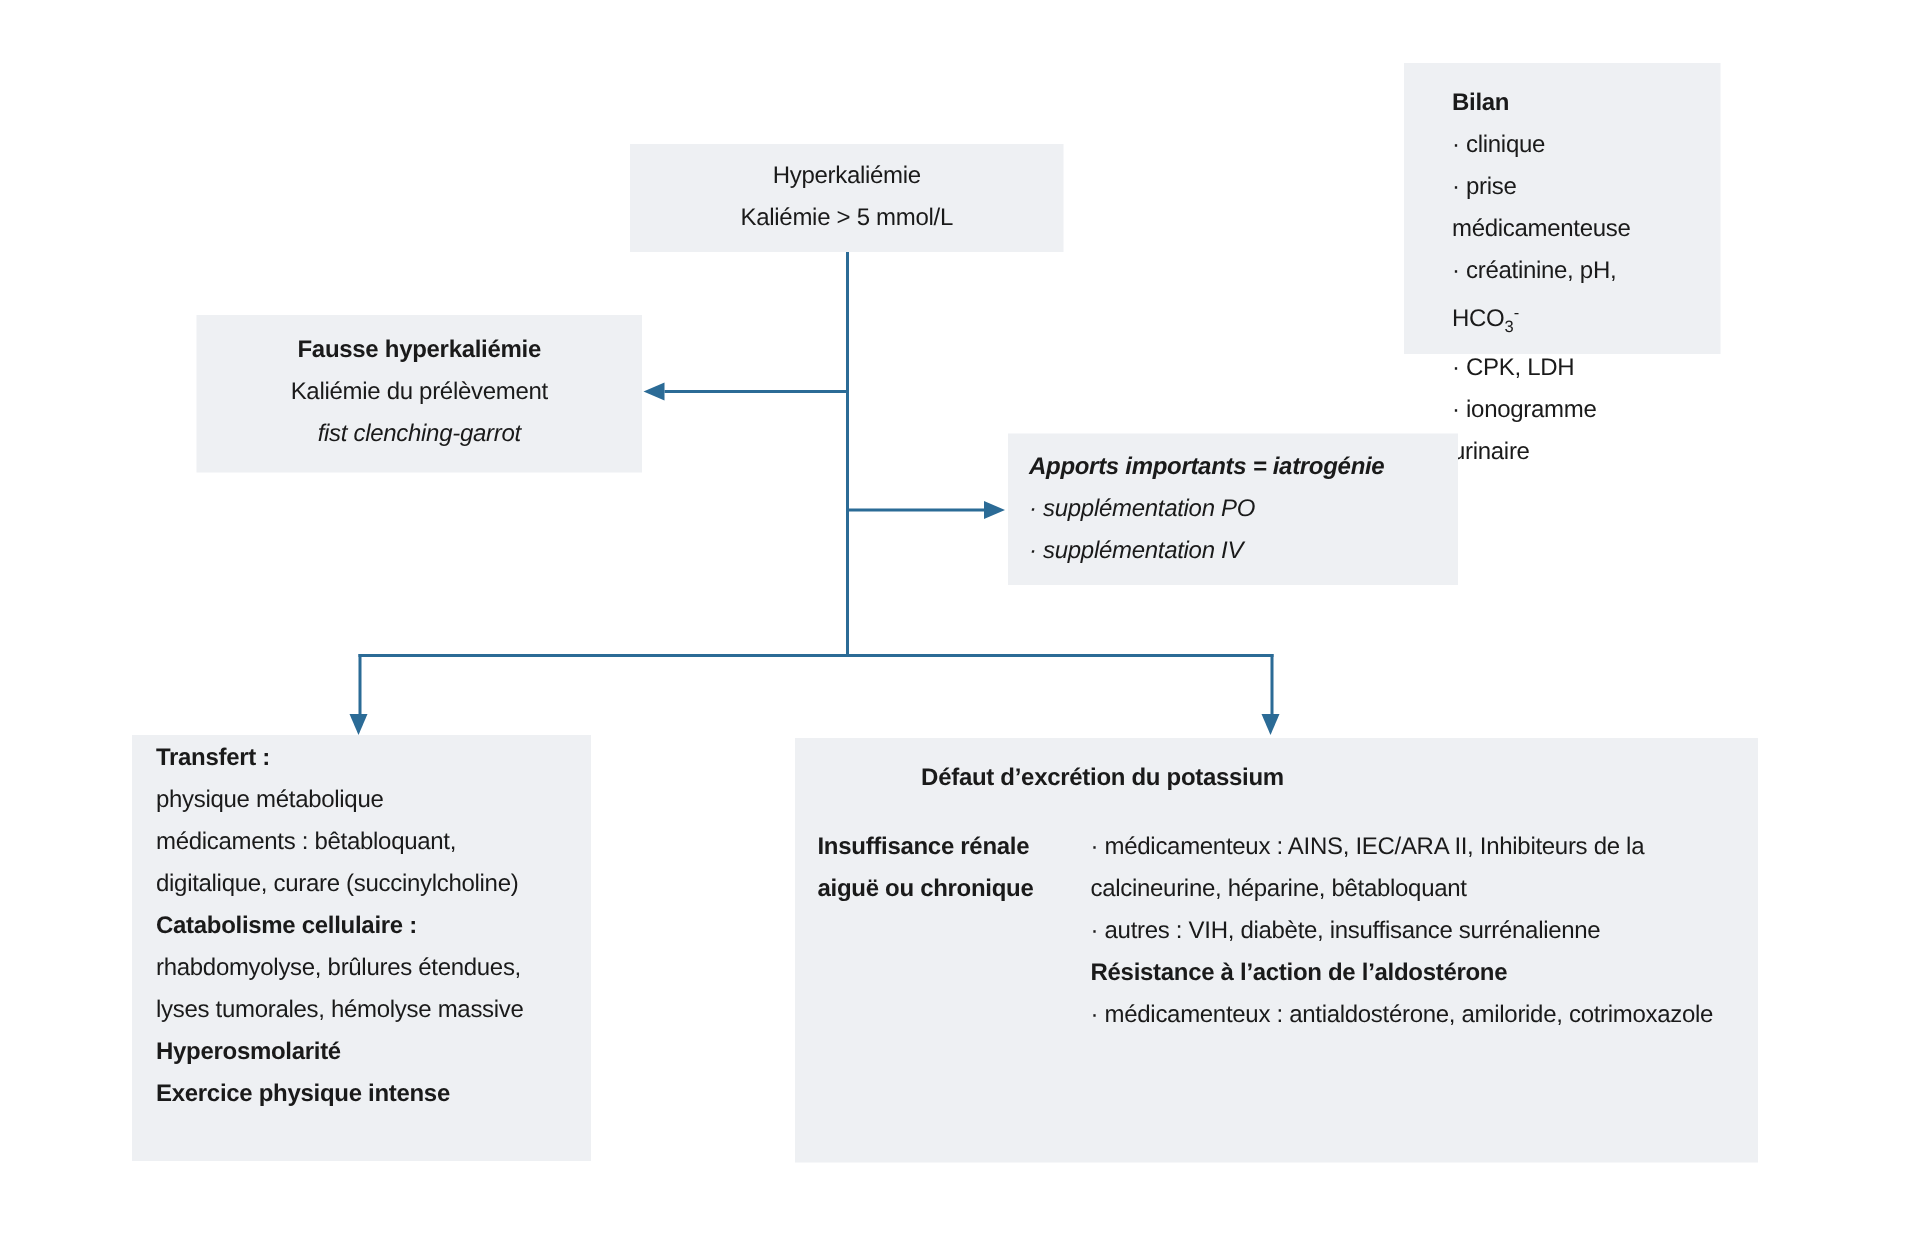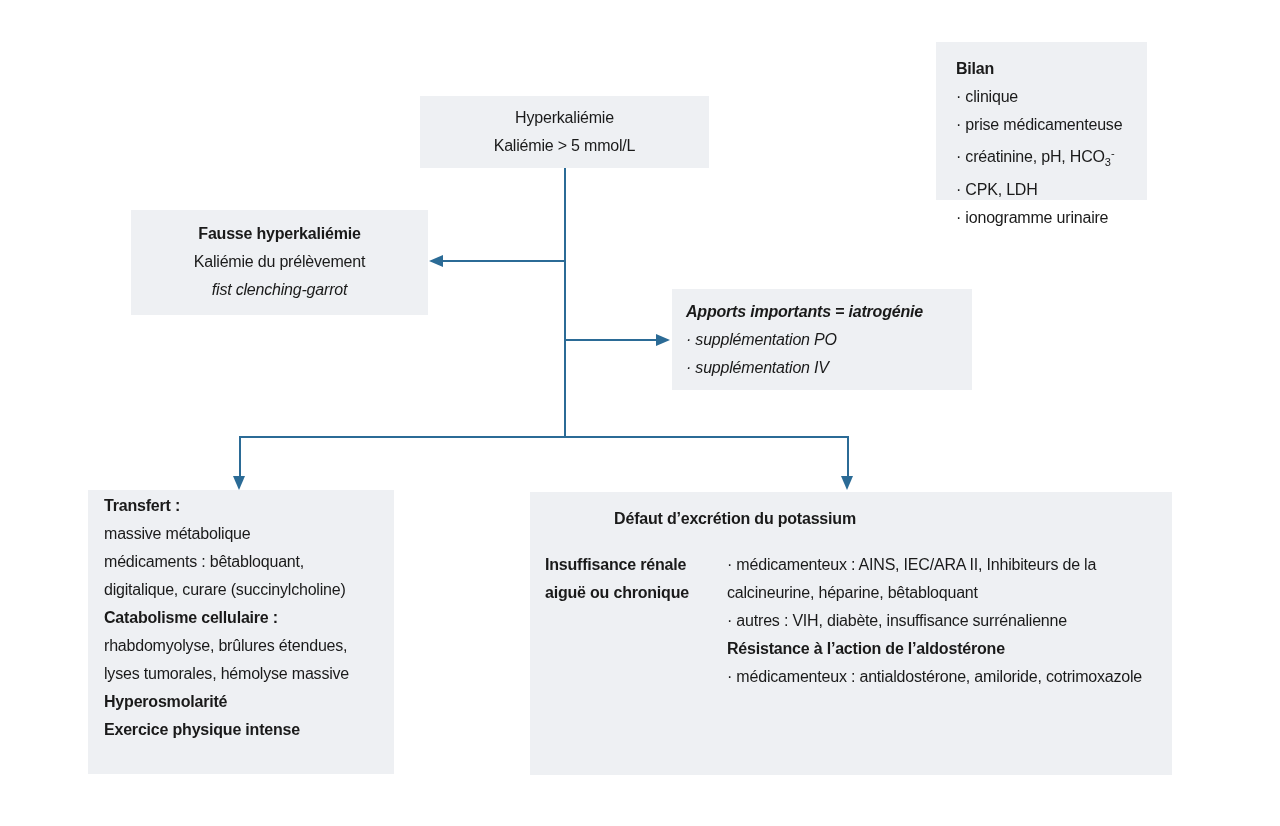--- a/index.html
+++ b/index.html
@@ -24,21 +24,21 @@
   .italic { font-style: italic; }
   .center { text-align: center; }
   .line { position: absolute; background: #2b6b96; }
   .tri { position: absolute; width: 0; height: 0; }
   .tri-left   { border-top: 6px solid transparent; border-bottom: 6px solid transparent; border-right: 14px solid #2b6b96; }
   .tri-right  { border-top: 6px solid transparent; border-bottom: 6px solid transparent; border-left: 14px solid #2b6b96; }
   .tri-down   { border-left: 6px solid transparent; border-right: 6px solid transparent; border-top: 14px solid #2b6b96; }
 
   #box-hyper { left: 420px; top: 96px; width: 289px; height: 72px;
     display: flex; flex-direction: column; justify-content: center; }
-  #box-bilan { left: 936px; top: 42px; width: 211px; height: 158px; padding: 13px 20px; }
+  #box-bilan { left: 936px; top: 42px; width: 211px; height: 194px; padding: 13px 32px; }
   #box-fausse { left: 131px; top: 210px; width: 297px; height: 105px; padding-top: 10px; }
   #box-apports { left: 672px; top: 289px; width: 300px; height: 101px; padding: 9px 14px; font-style: italic; }
   #box-transfert { left: 88px; top: 490px; width: 306px; height: 284px; padding: 2px 16px; }
   #box-defaut { left: 530px; top: 492px; width: 642px; height: 283px; padding: 13px 15px; }
 
   #defaut-title { width: 380px; text-align: center; }
   #defaut-cols { display: flex; margin-top: 18px; }
   #defaut-col-left { width: 150px; margin-right: 32px; flex-shrink: 0; }
   #defaut-col-right { flex: 1; }
 
@@ -82,21 +82,21 @@
   </div>
 
   <div class="box" id="box-apports">
     <div class="bold">Apports importants = iatrogénie</div>
     <div>· supplémentation PO</div>
     <div>· supplémentation IV</div>
   </div>
 
   <div class="box" id="box-transfert">
     <div class="bold">Transfert :</div>
-    <div>massive métabolique</div>
+    <div>physique métabolique</div>
     <div>médicaments : bêtabloquant,</div>
     <div>digitalique, curare (succinylcholine)</div>
     <div class="bold">Catabolisme cellulaire :</div>
     <div>rhabdomyolyse, brûlures étendues,</div>
     <div>lyses tumorales, hémolyse massive</div>
     <div class="bold">Hyperosmolarité</div>
     <div class="bold">Exercice physique intense</div>
   </div>
 
   <div class="box" id="box-defaut">

